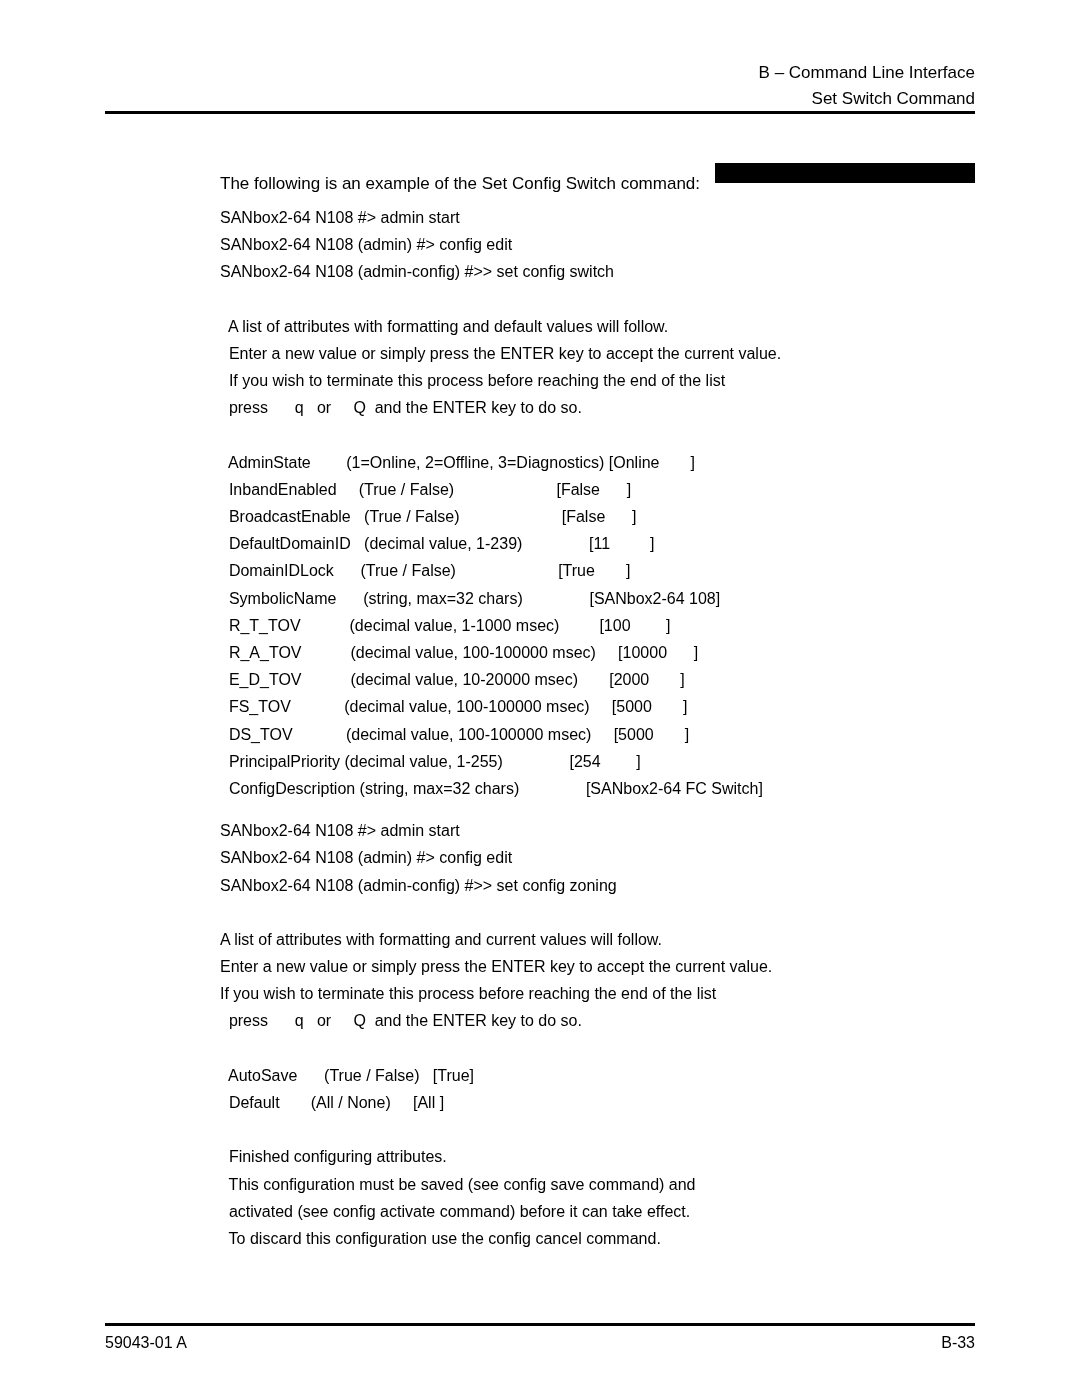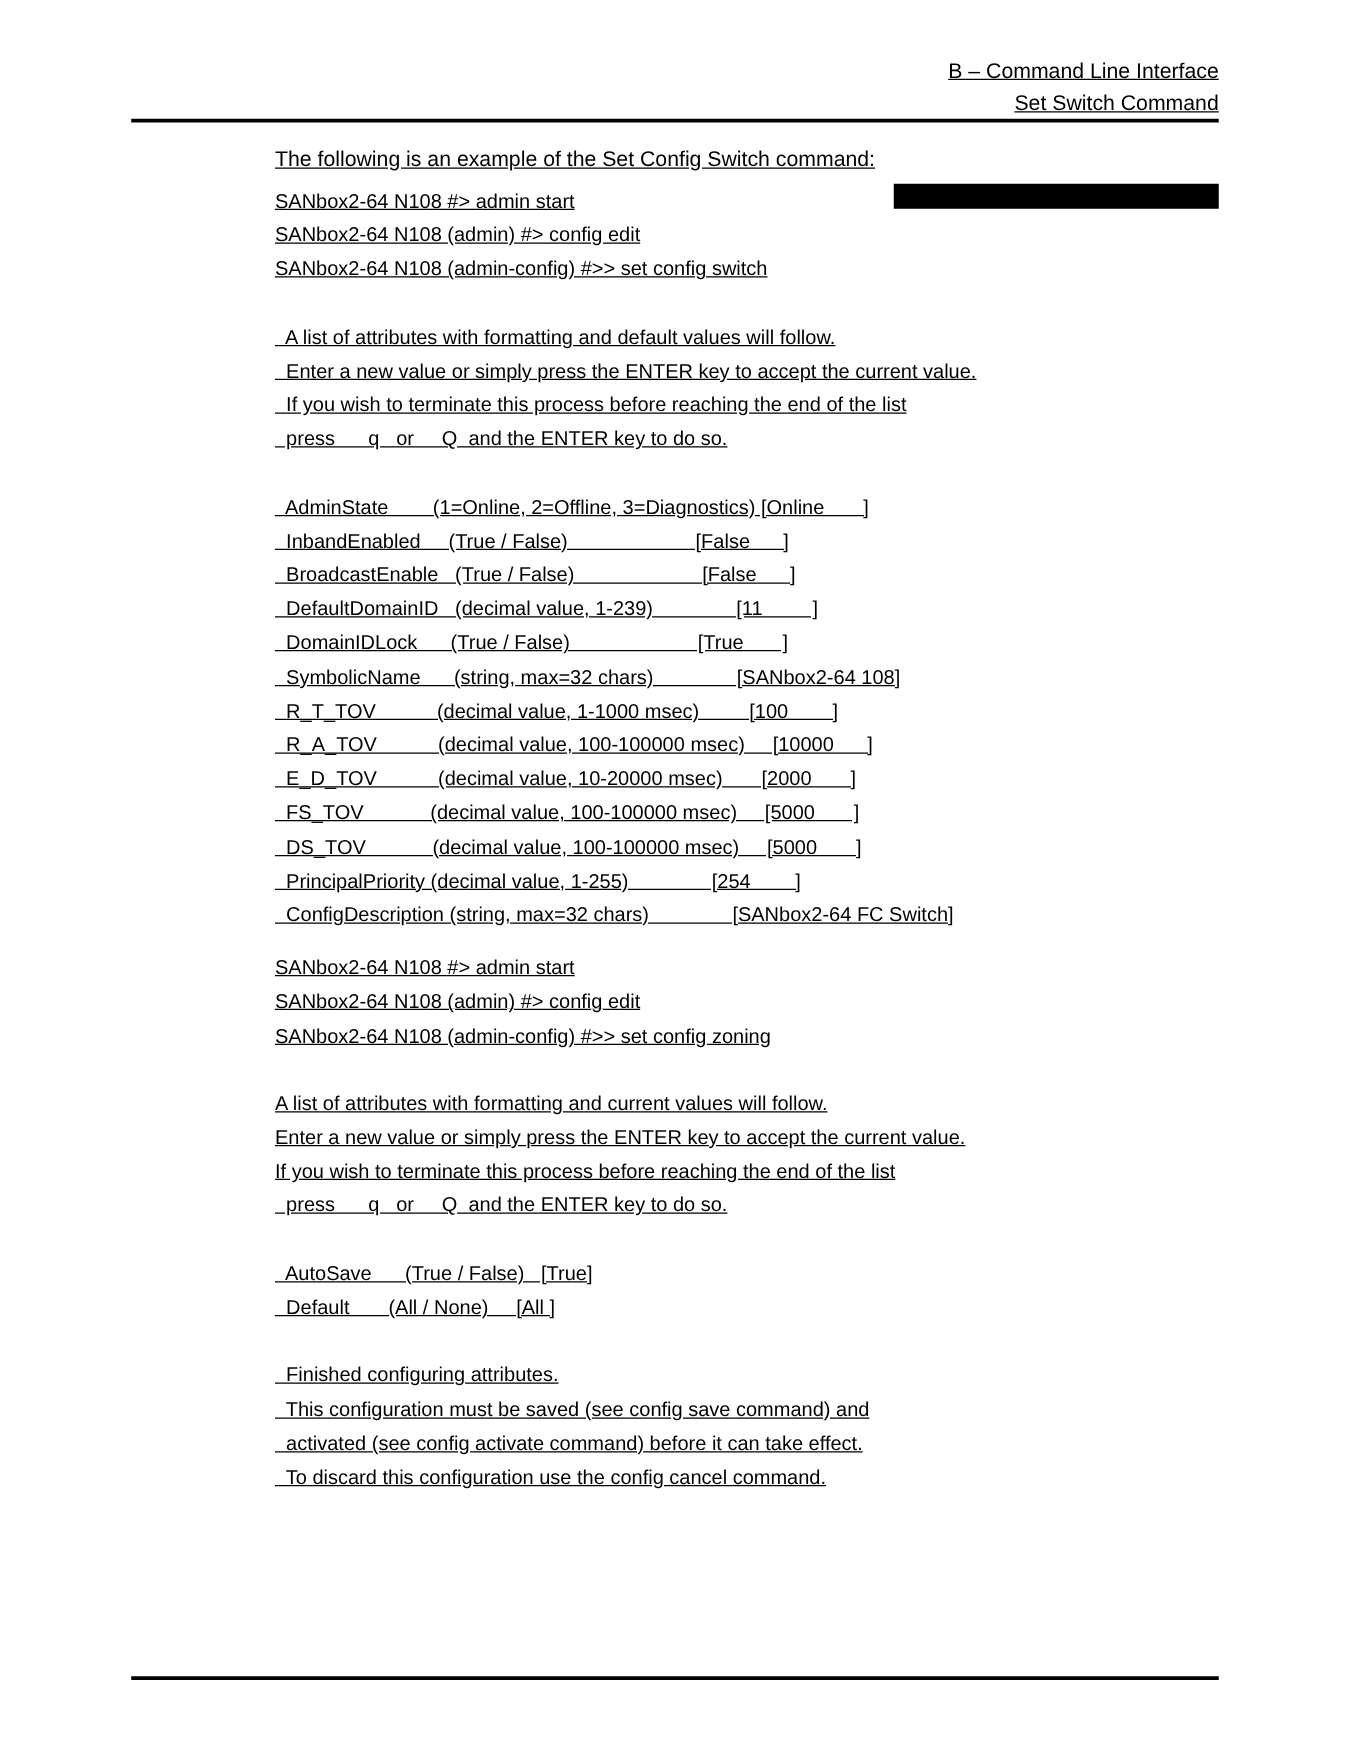--- a/index.html
+++ b/index.html
@@ -4,25 +4,24 @@
 <style>
   body {
     font-family: Arial, Helvetica, sans-serif;
     margin: 0;
     padding: 0;
     background: #fff;
     color: #000;
     width: 1080px;
   }
   .page {
-    padding: 44px 105px 40px 105px;
+    padding: 60px 105px 40px 105px;
     box-sizing: border-box;
     min-height: 1397px;
     position: relative;
-    text-decoration: underline;
   }
   .header-block {
     position: relative;
     margin-bottom: 0;
   }
   .header-text {
     text-align: right;
     font-size: 17px;
     line-height: 1.5;
     padding-right: 0;
@@ -34,21 +33,21 @@
   .black-box {
     position: absolute;
     right: 0;
     top: 103px;
     width: 260px;
     height: 20px;
     background: #000;
   }
   .content {
     margin-left: 115px;
-    margin-top: 20px;
+    margin-top: 60px;
   }
   .intro {
     font-size: 17px;
     margin-bottom: 10px;
     margin-top: 0;
   }
   .mono-block {
     font-family: Arial, Helvetica, sans-serif;
     font-size: 16px;
     line-height: 1.7;
@@ -123,14 +122,18 @@
   Default       (All / None)     [All ]
 
   Finished configuring attributes.
   This configuration must be saved (see config save command) and
   activated (see config activate command) before it can take effect.
   To discard this configuration use the config cancel command.</div>
   </div>
 
   <div class="footer">
     <div class="footer-rule"></div>
+    <div class="footer-row">
+      <span>59043-01  A</span>
+      <span>B-33</span>
+    </div>
   </div>
 </div>
 
 </body></html>

